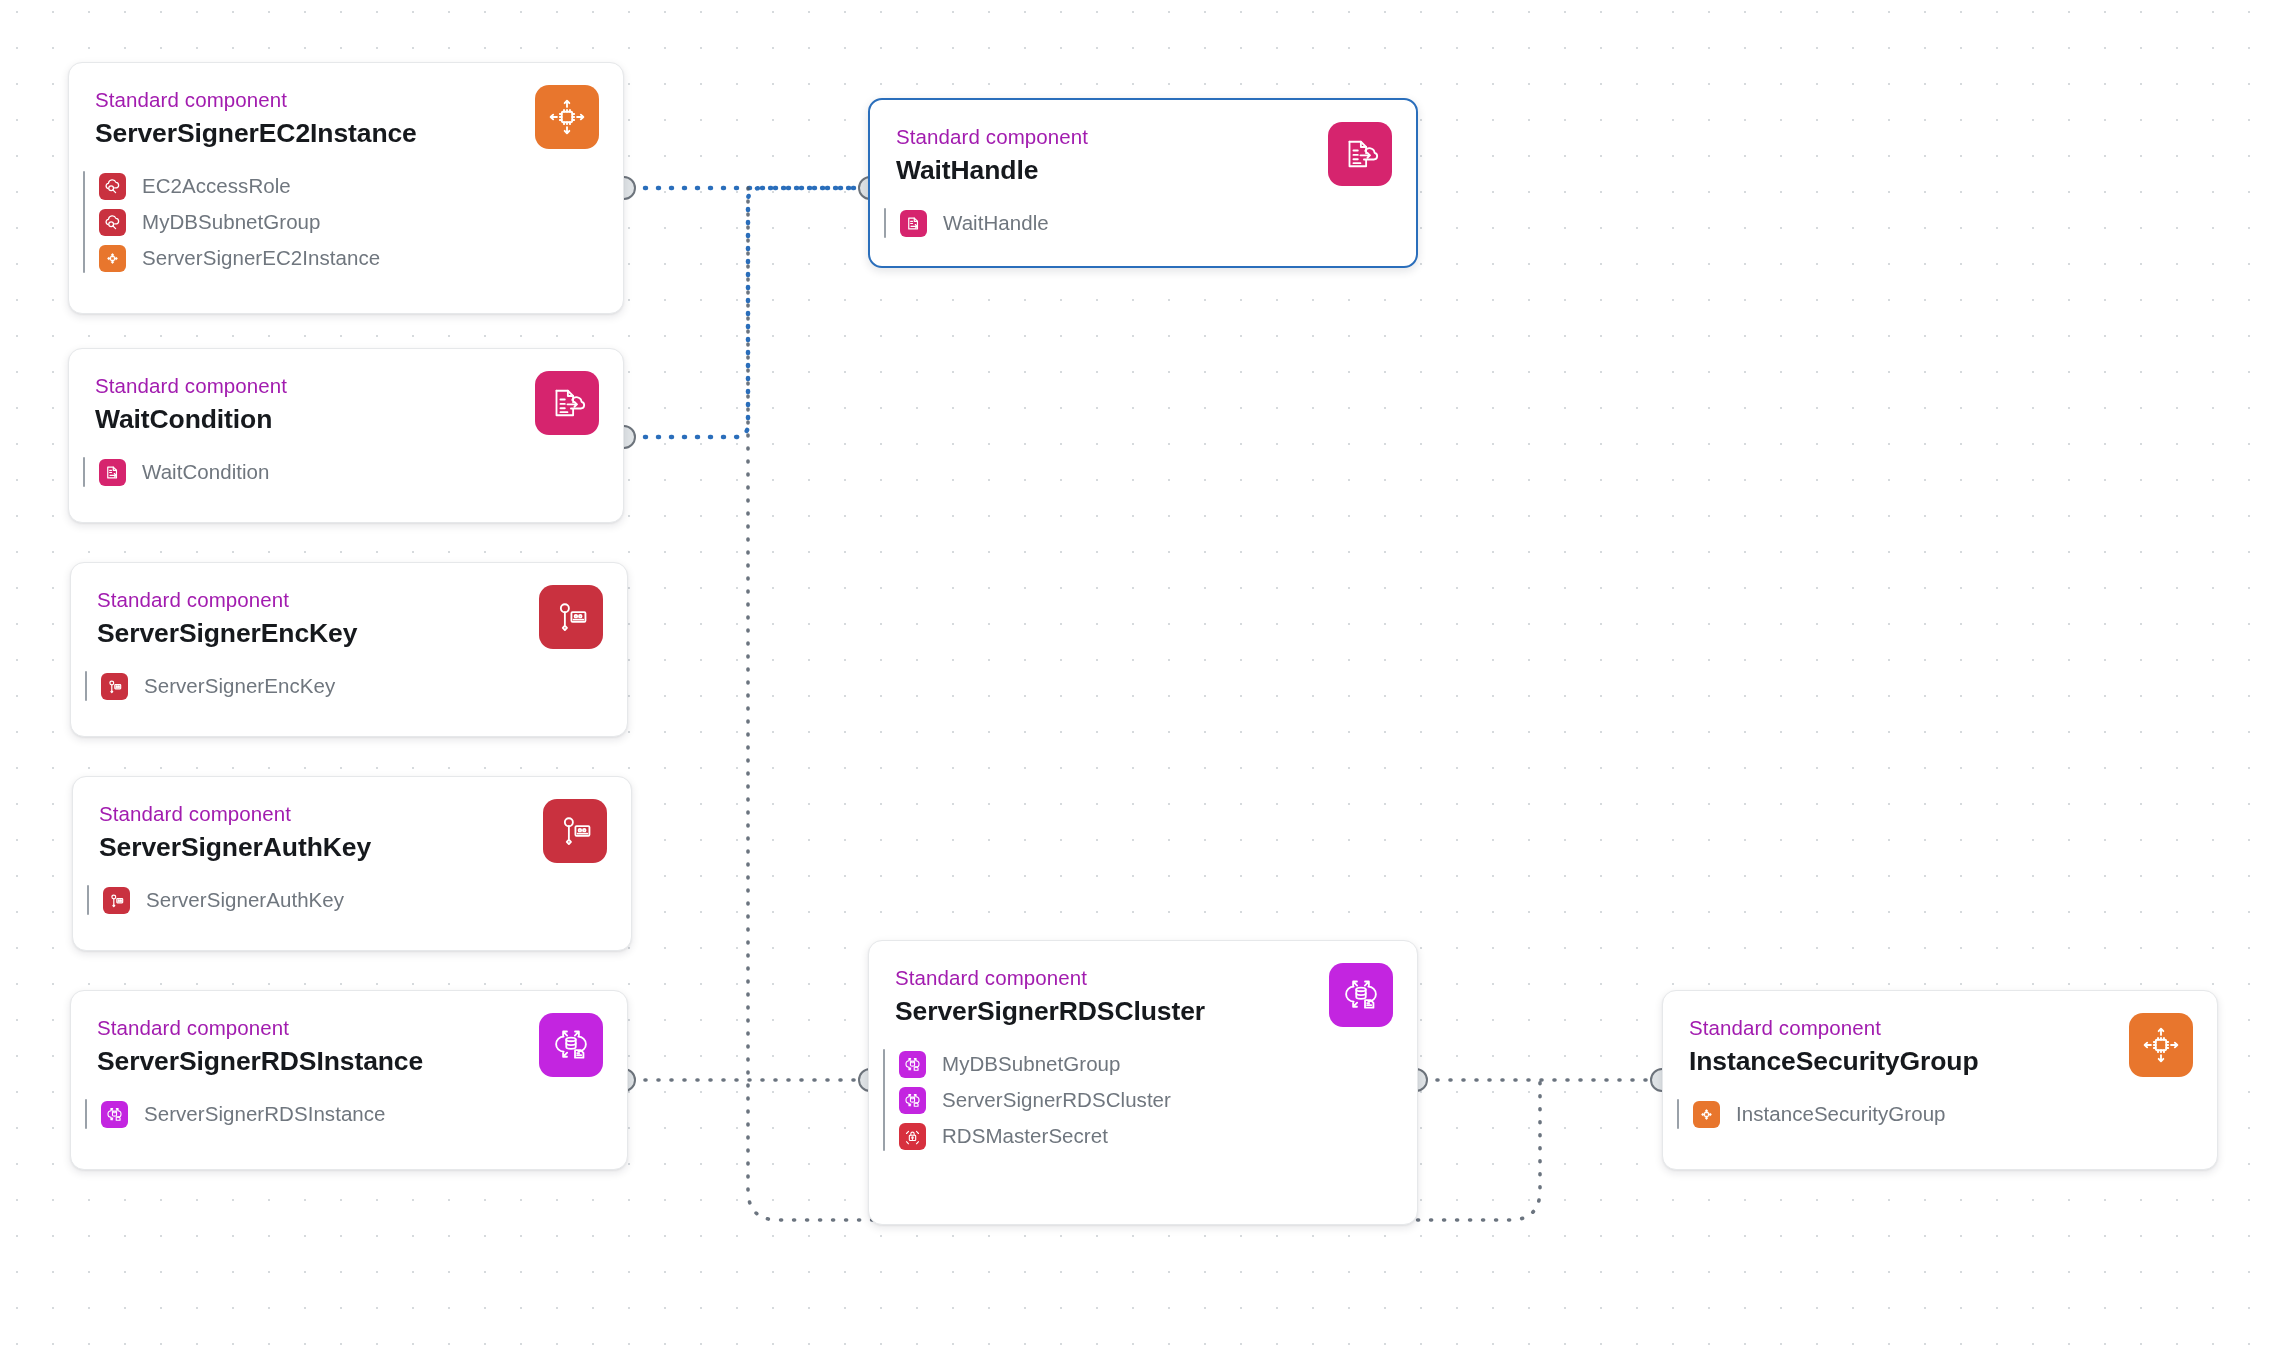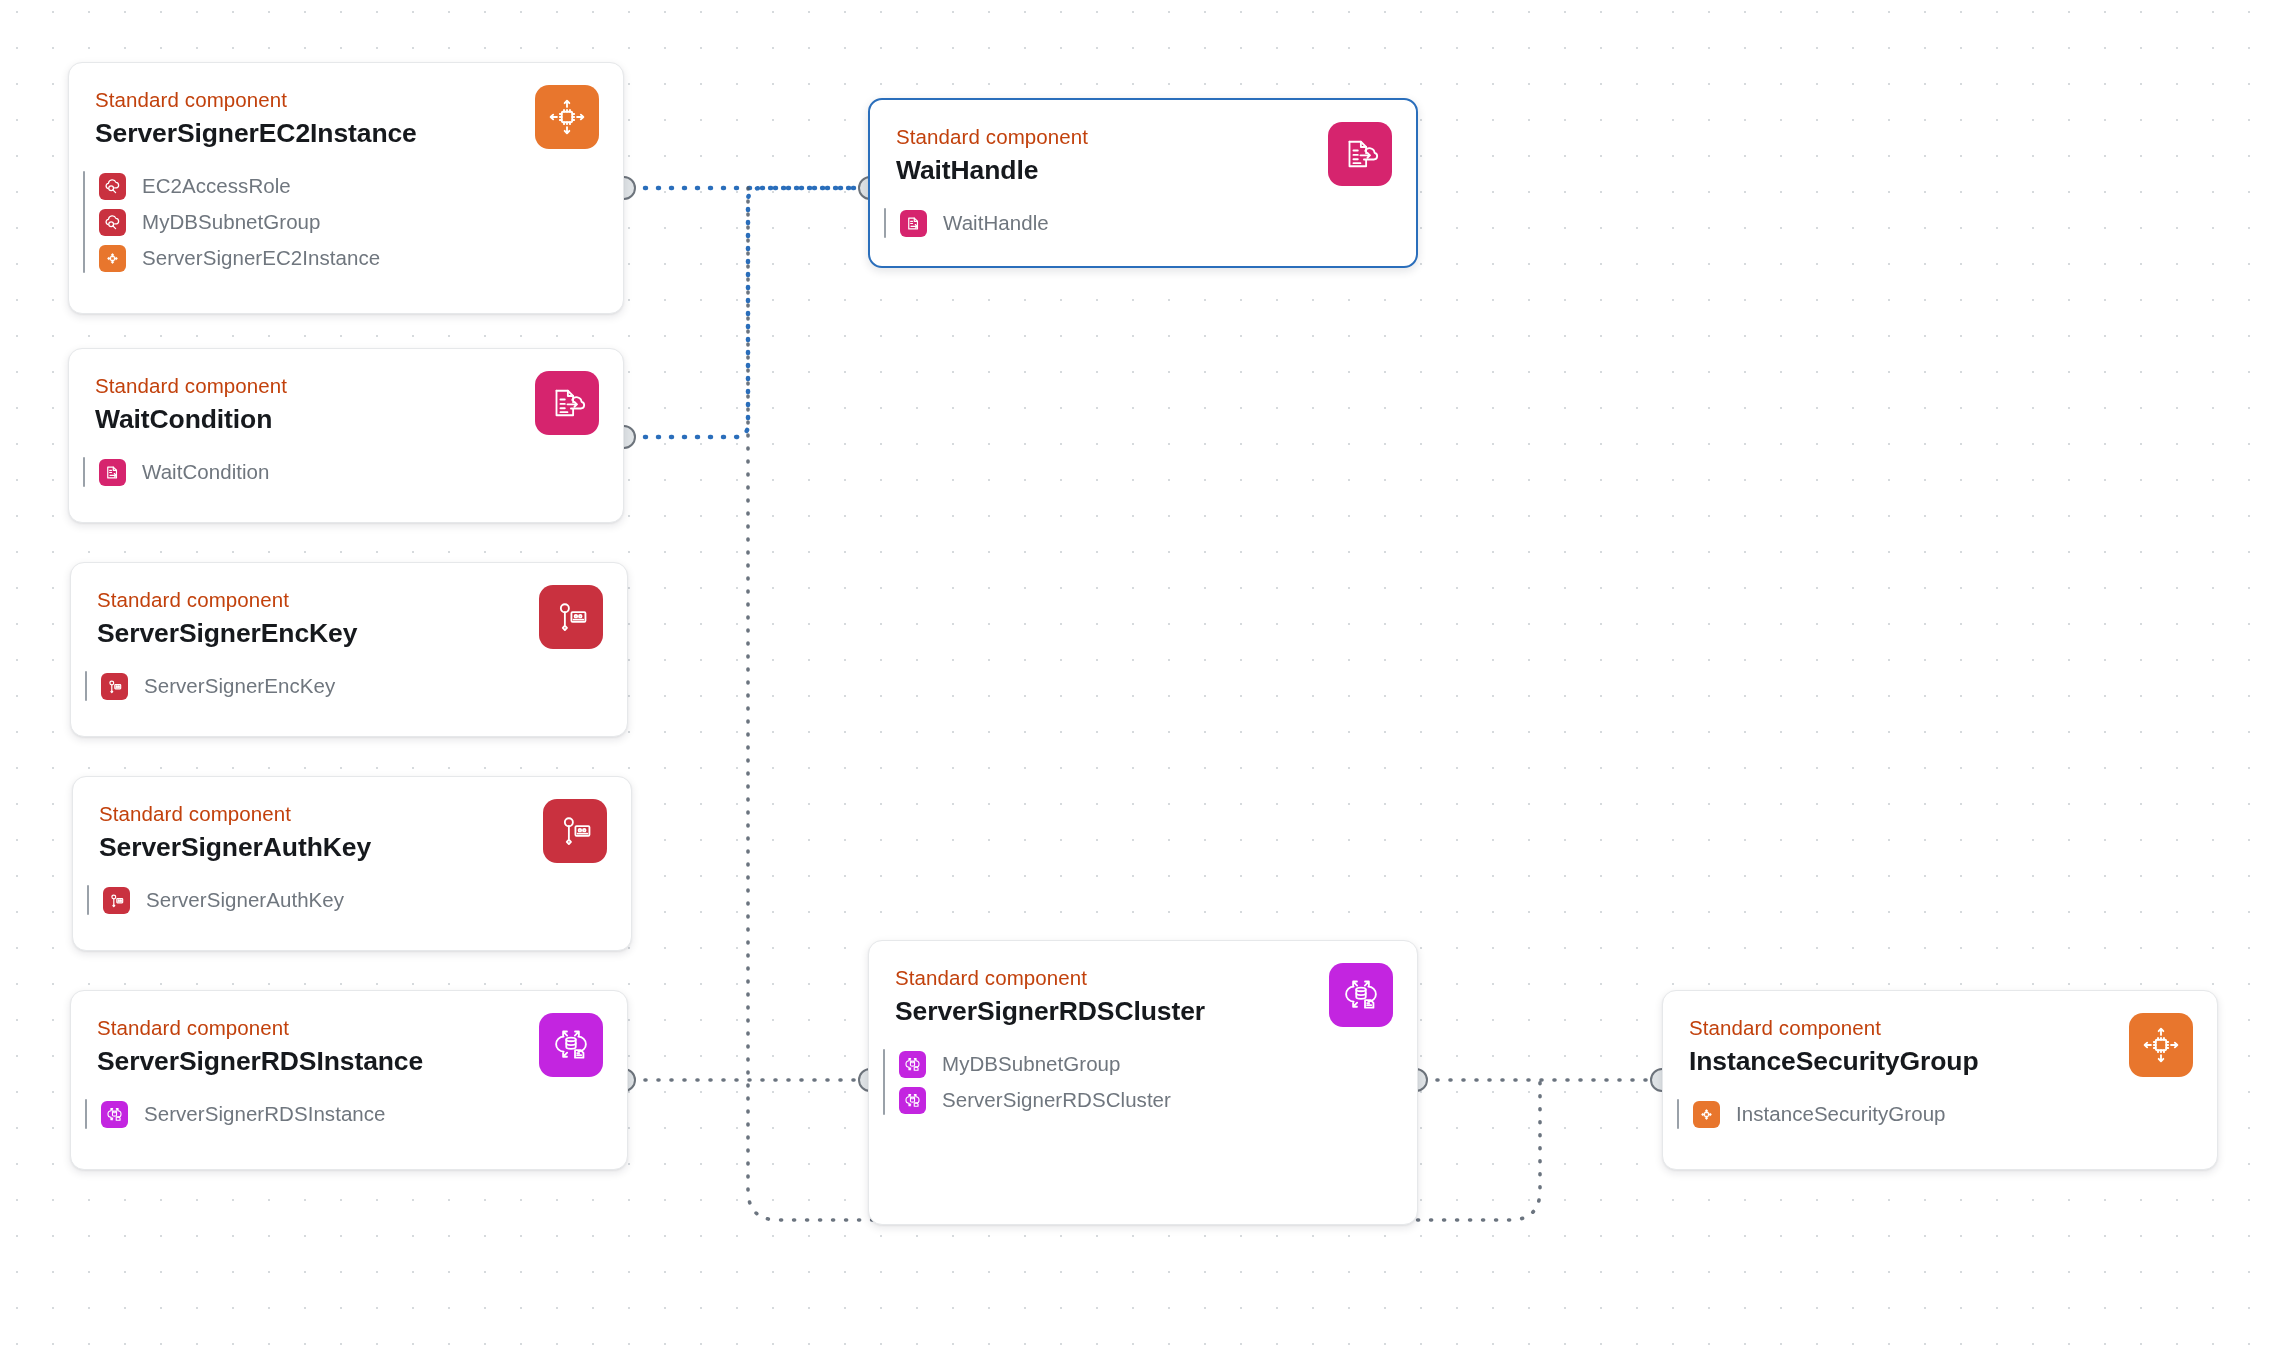--- a/index.html
+++ b/index.html
@@ -35,21 +35,21 @@
   .card.selected {
     border: 2.5px solid #2a6ebb;
     box-shadow: 0 3px 10px rgba(16,24,40,.12);
   }
   .card-head {
     position: relative;
     padding: 24px 26px 0 26px;
   }
   .kicker {
     font-size: 20.5px;
-    color: #c2410c;
+    color: #a21caf;
     line-height: 1.25;
     letter-spacing: .1px;
     white-space: nowrap;
   }
   .title {
     font-size: 26.5px;
     font-weight: bold;
     color: #16191d;
     line-height: 1.3;
     margin-top: 3px;
@@ -381,20 +381,32 @@
           <svg viewBox="0 0 24 24" fill="none" stroke="#fff" stroke-width="1.4" stroke-linecap="round" stroke-linejoin="round">
             <ellipse cx="12" cy="8.8" rx="2.6" ry="1"></ellipse>
             <path d="M9.4 8.8v4.2c0 .6 1.2 1 2.6 1s2.6-.4 2.6-1V8.8"></path>
             <path d="M7.9 7.3a3.4 3.4 0 0 0 0 8.3M16.1 7.3a3.4 3.4 0 0 1 0 8.3"></path>
             <path d="M7.5 6.6V4.4h2.2M7.5 4.4l2.3 2.2M16.5 6.6V4.4h-2.2M16.5 4.4l-2.3 2.2M7.5 16.4v2.2h2.2M7.5 18.6l2.3-2.2"></path>
             <path d="M14.2 19.3h4.8v-2.8l-1.5-1.5h-3.3z"></path>
           </svg>
         </span>
         <span class="row-label">ServerSignerRDSCluster</span>
       </div>
+      <div class="row">
+        <span class="row-ico" style="background:#d7303e;">
+          <svg viewBox="0 0 24 24" fill="none" stroke="#fff" stroke-width="1.4" stroke-linecap="round" stroke-linejoin="round">
+            <rect x="8" y="10.4" width="8" height="6.6" rx="1"></rect>
+            <path d="M9.9 10.4V8.6a2.1 2.1 0 0 1 4.2 0v1.8"></path>
+            <circle cx="12" cy="13.4" r=".9"></circle>
+            <path d="M12 14.3v1.3"></path>
+            <path d="M4.4 8.2 7 5.6M19.6 8.2 17 5.6M4.4 18.6 7 21.2M19.6 18.6 17 21.2"></path>
+          </svg>
+        </span>
+        <span class="row-label">RDSMasterSecret</span>
+      </div>
     </div>
   </div>
 
   <div class="card" style="left:1662px; top:990px; width:556px; height:180px;">
     <div class="card-head">
       <div class="kicker">Standard component</div>
       <div class="title">InstanceSecurityGroup</div>
       <div class="badge" style="background:#e8762d;">
         <svg viewBox="0 0 48 48" fill="none" stroke="#fff" stroke-width="2.1" stroke-linecap="round" stroke-linejoin="round">
           <rect x="18" y="18" width="12" height="12" rx="1.4"></rect>

